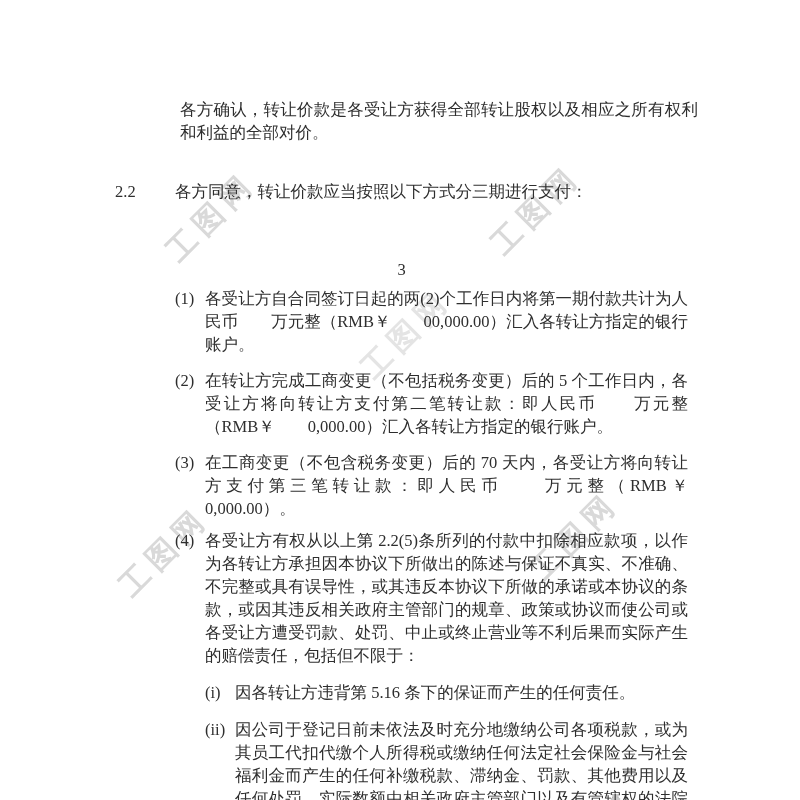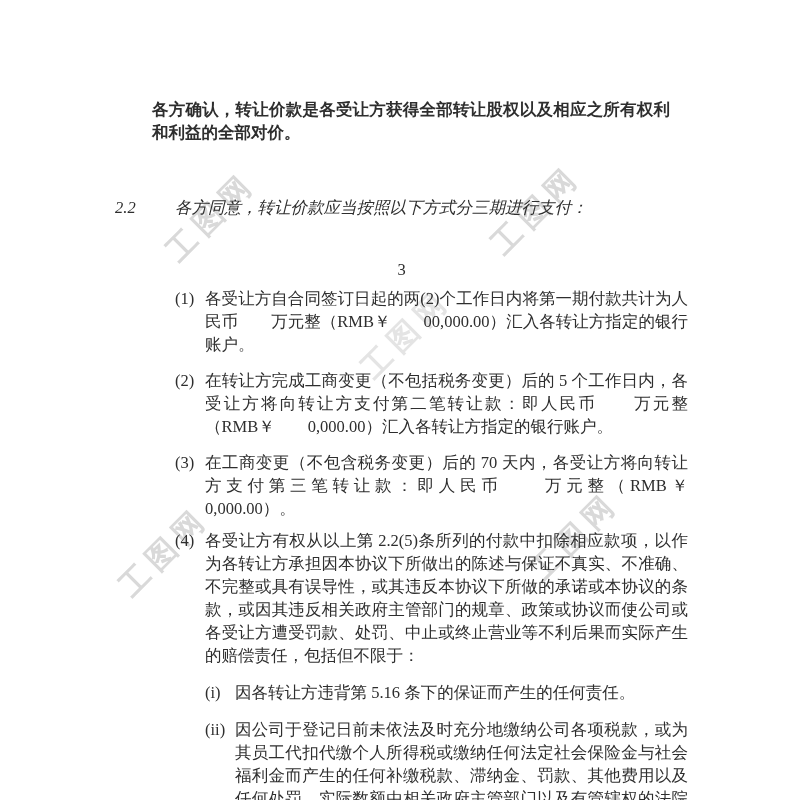--- a/index.html
+++ b/index.html
@@ -22,22 +22,22 @@
     font-weight:bold;
     letter-spacing:7px;
     white-space:nowrap;
     z-index:0;
     user-select:none;
   }
   .wm.faint { color:#e4e4e4; }
   
   .blk { position:absolute; z-index:1; text-align:justify; }
   .p1   { left:170px; top:8px;   width:518px; }
-  .p2   { left:152px; top:98px;  width:518px;font-weight:bold; }
-  .s22  { left:115px; top:196px; width:573px; display:flex;font-style:italic; }
+  .p2   { left:180px; top:98px;  width:518px; }
+  .s22  { left:115px; top:180px; width:573px; display:flex; }
   .s22 .num { width:60px; flex:0 0 60px; text-align:left; }
   .s22 .txt { flex:1; text-align:justify; }
   .pageno { left:115px; top:258px; width:573px; text-align:center; }
   .item { left:175px; width:513px; display:flex; }
   .item .num { width:30px; flex:0 0 30px; text-align:left; }
   .item .txt { flex:1; text-align:justify; }
   .item1 { top:287px; }
   .item2 { top:369px; }
   .item3 { top:451px; }
   .item4 { top:529px; }

